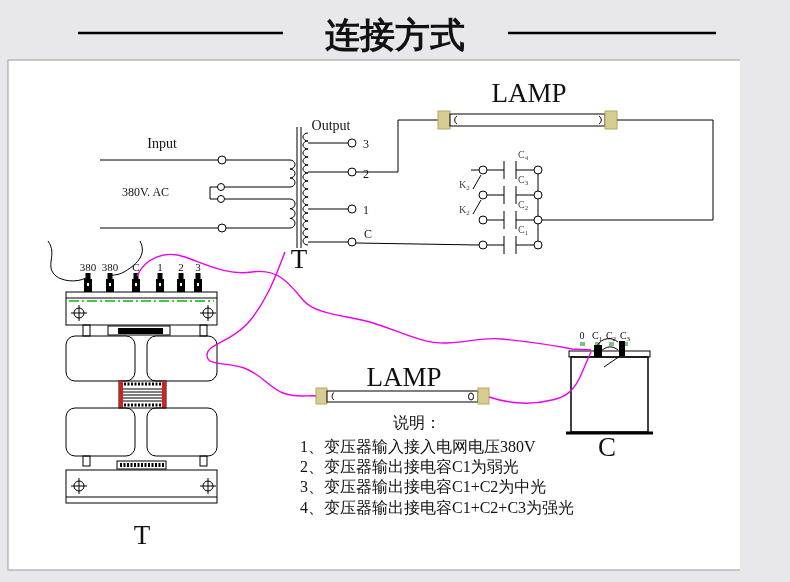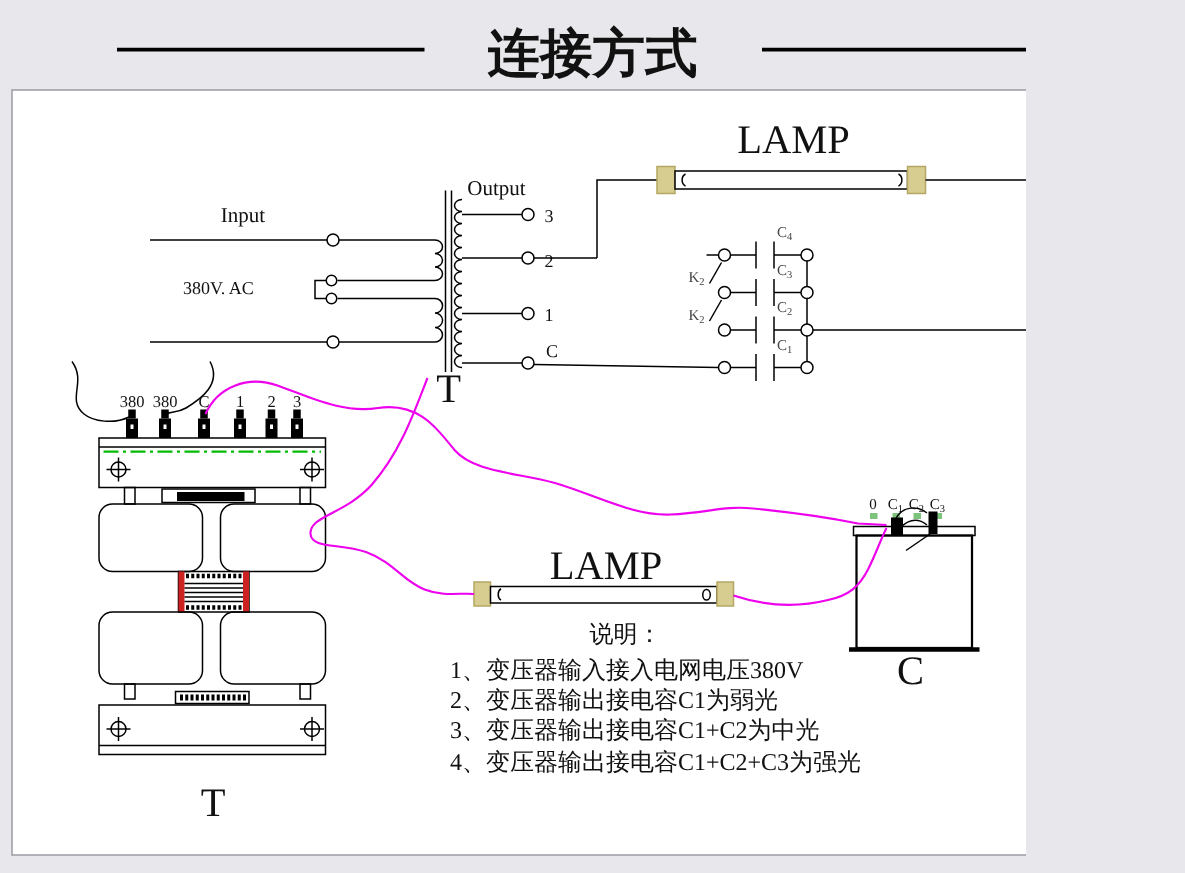--- a/index.html
+++ b/index.html
@@ -1,16 +1,16 @@
 <!DOCTYPE html>
 <html><head>
 <meta charset="utf-8">
 <style>
   html,body{margin:0;padding:0;background:#e8e8ec;}
-  .stage{position:relative;width:684px;height:582px;background:#e8e8ec;overflow:hidden;}
+  .stage{position:relative;width:740px;height:582px;background:#e8e8ec;overflow:hidden;}
   svg{display:block;}
   text{font-family:"Liberation Serif","DejaVu Serif",serif;fill:#111;}
   .title-t{font-family:"Liberation Sans","DejaVu Sans",sans-serif;font-weight:bold;font-size:35px;}
   .lbl{font-size:14px;}
   .small{font-size:12px;}
   .tiny{font-size:10px;fill:#444;}
   .serifbig{font-size:27px;}
   .note{font-size:16px;}
   .wire{stroke:#ee00ee;stroke-width:1.4;fill:none;}
   .blk{stroke:#000;stroke-width:1;fill:none;}

